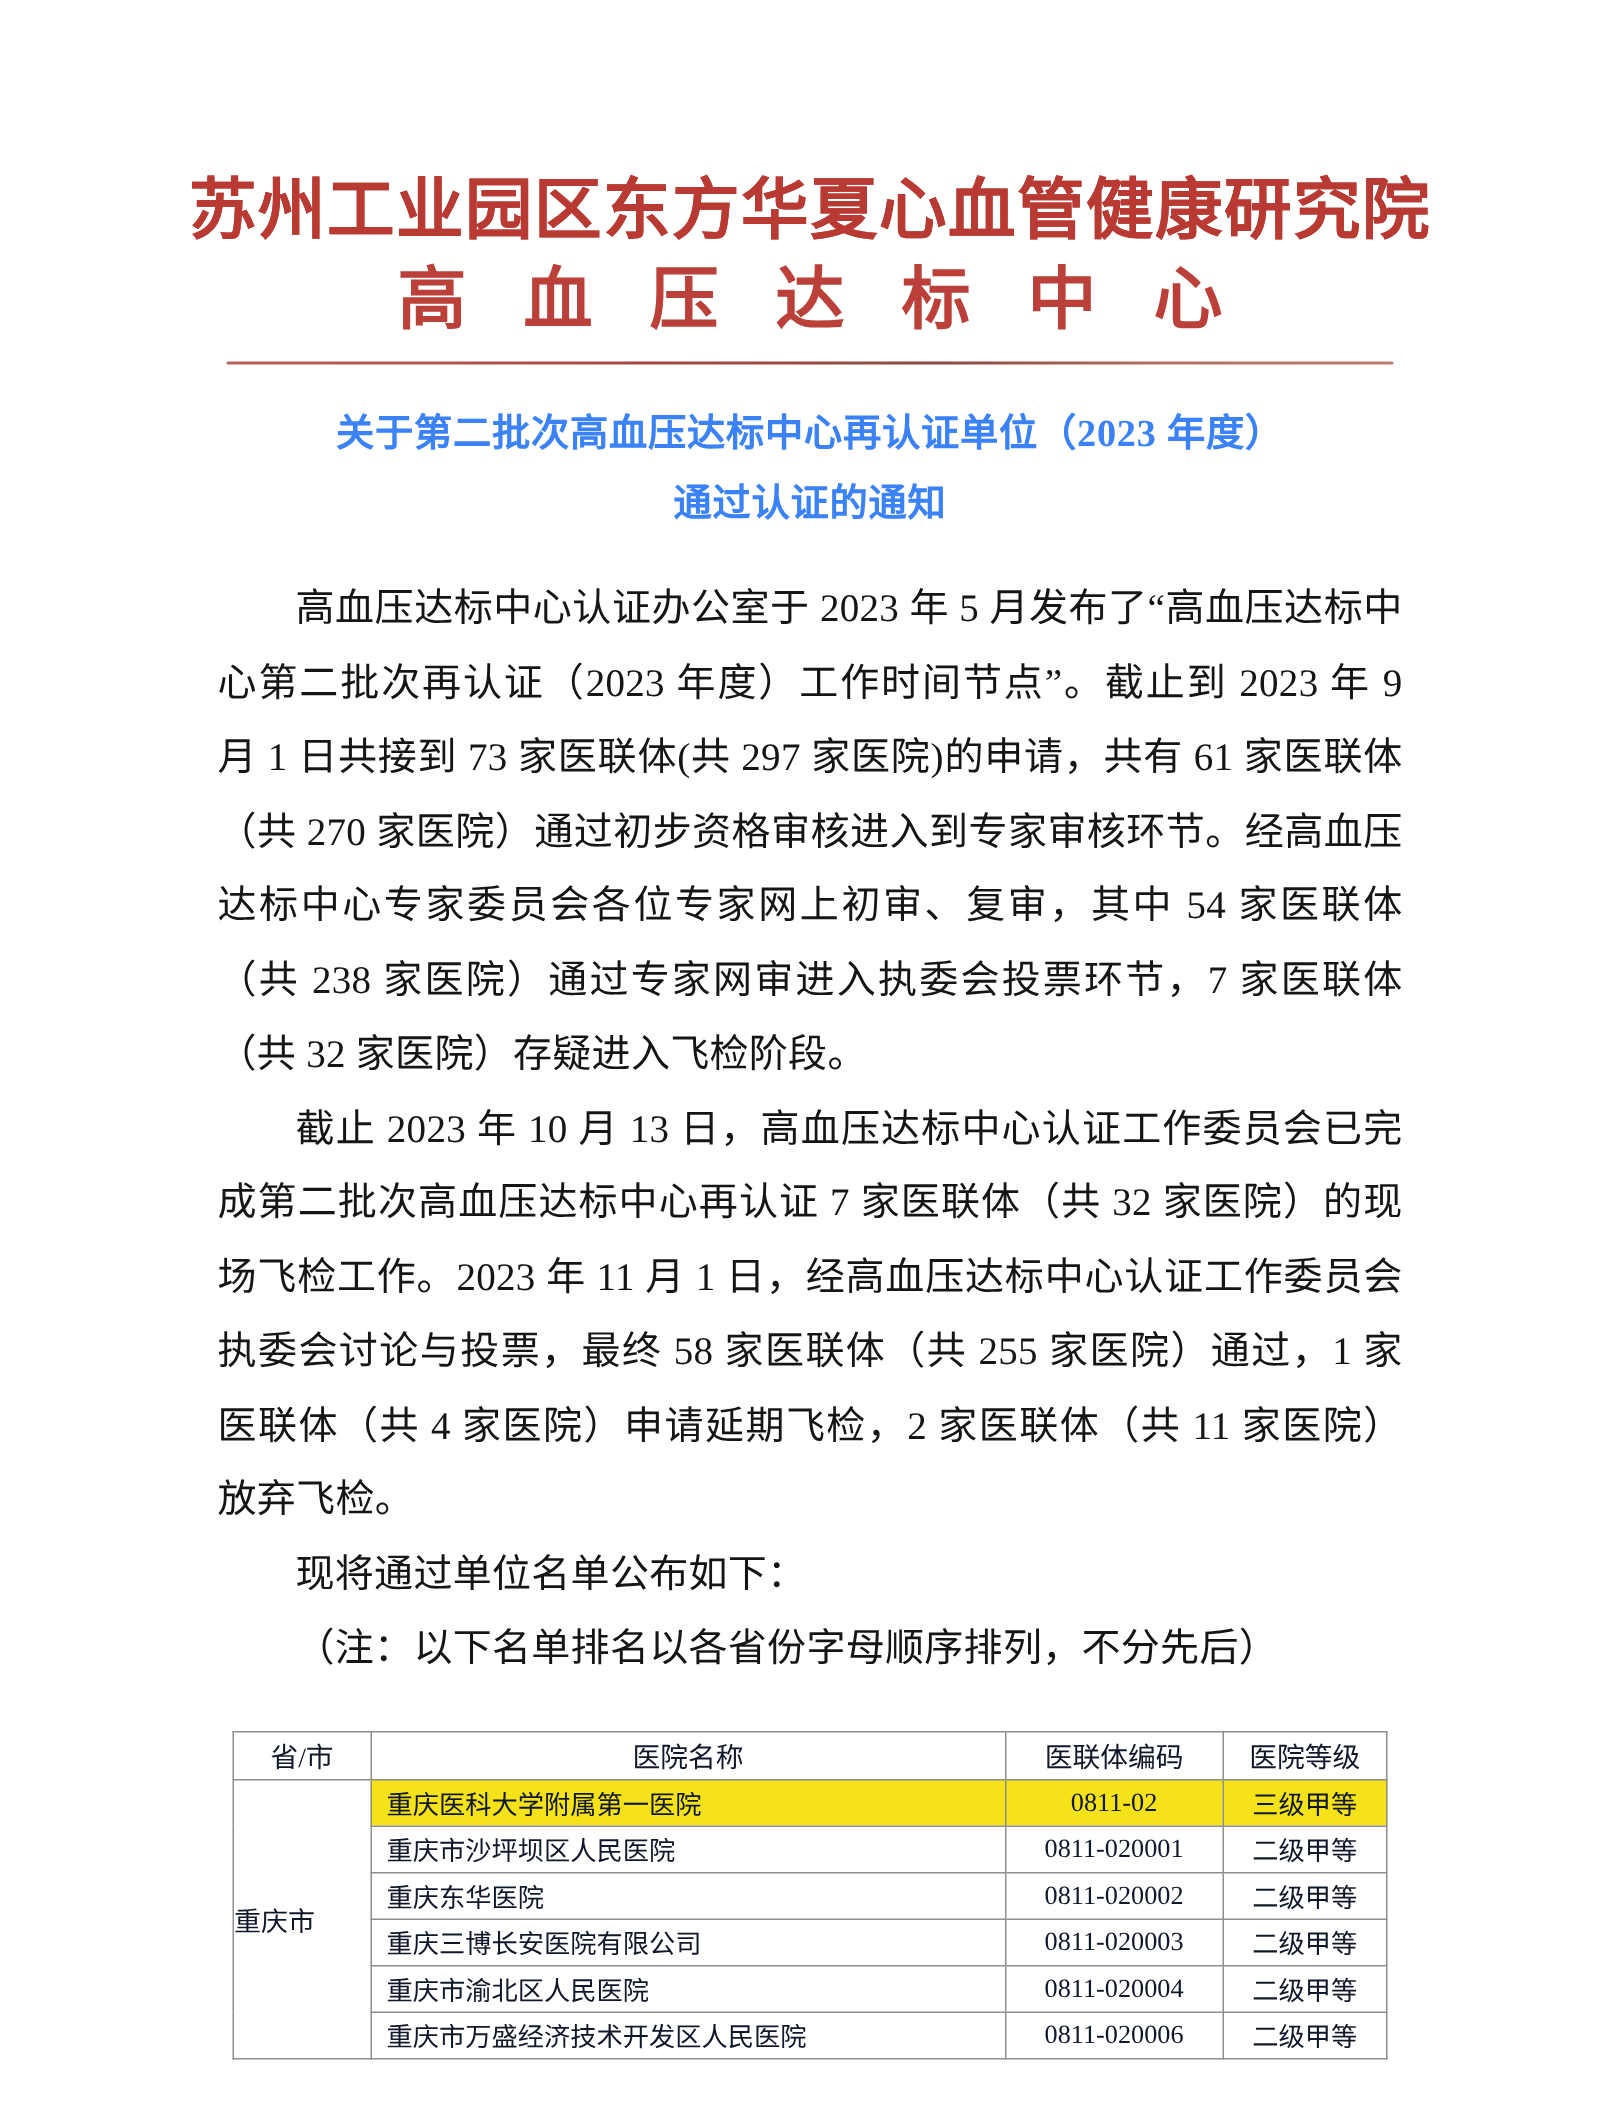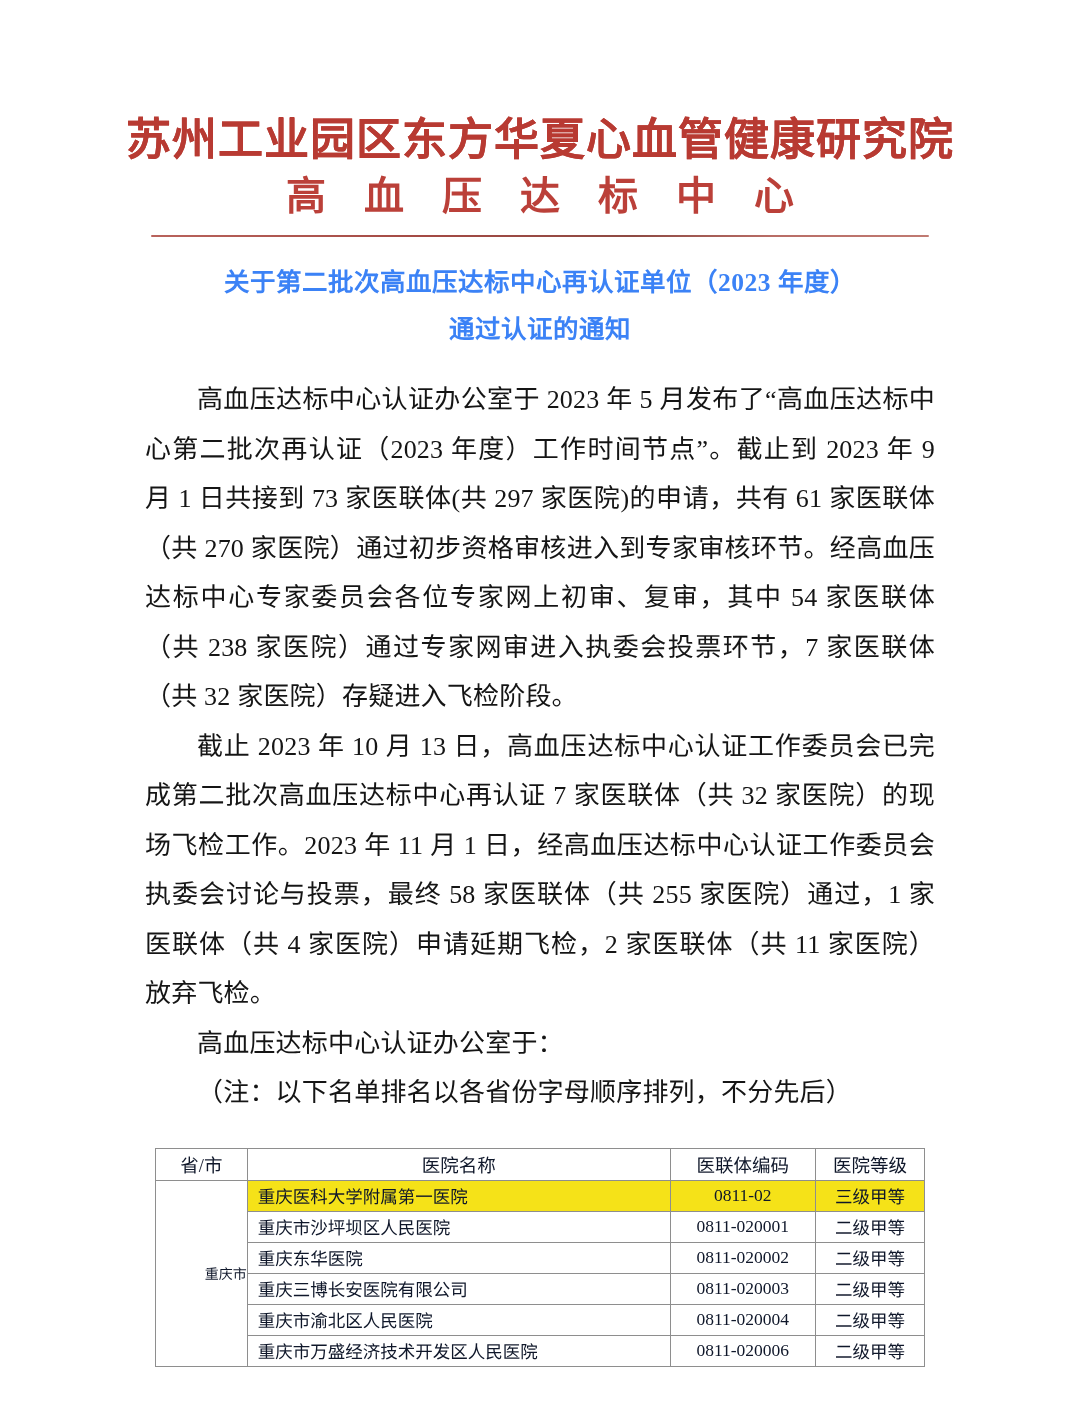--- a/index.html
+++ b/index.html
@@ -38,21 +38,21 @@
   }
   .lh-line-1 {
     font-size: 45px;
     letter-spacing: 1px;
     background: linear-gradient(180deg, #c2413a 0%, #a8302b 55%, #d06a5e 100%);
     -webkit-background-clip: text;
     background-clip: text;
     color: #b83a32;
   }
   .lh-line-2 {
-    font-size: 40px;
+    font-size: 46px;
     letter-spacing: 38px;
     padding-left: 38px;
     margin-top: 14px;
     color: #bb4039;
   }
   .lh-rule {
     width: 778px;
     height: 2px;
     margin: 18px auto 0 auto;
     background: linear-gradient(90deg, #b9635c 0%, #a44a44 35%, #8e4a43 62%, #b96d66 80%, #c07a72 100%);
@@ -111,23 +111,23 @@
     text-align: center;
     font-size: 18.5px;
     height: 31px;
   }
   .col-prov   { width: 92px;  text-align: center; }
   .col-name   { width: 420px; text-align: left; padding-left: 10px !important; font-family: Liberation Serif, serif; }
   .col-code   { width: 146px; text-align: center; }
   .col-grade  { width: 110px; text-align: center; }
 
   td.prov-cell {
-    text-align: right;
+    text-align: left;
     vertical-align: middle;
-    font-size: 14px;
+    font-size: 18px;
   }
   tr.highlight td {
     background: #f5e218;
   }
   tr.highlight td.col-name,
   tr.highlight td.col-code,
   tr.highlight td.col-grade {
     background: #f5e218;
   }
   td.col-name { padding-left: 10px; }
@@ -144,21 +144,21 @@
   </div>
 
   <div class="doc-title">
     <span class="t-line">关于第二批次高血压达标中心再认证单位（2023 年度）</span>
     <span class="t-line">通过认证的通知</span>
   </div>
 
   <div class="body-copy">
     <p>高血压达标中心认证办公室于 2023 年 5 月发布了“高血压达标中心第二批次再认证（2023 年度）工作时间节点”。截止到 2023 年 9 月 1 日共接到 73 家医联体(共 297 家医院)的申请，共有 61 家医联体（共 270 家医院）通过初步资格审核进入到专家审核环节。经高血压达标中心专家委员会各位专家网上初审、复审，其中 54 家医联体（共 238 家医院）通过专家网审进入执委会投票环节，7 家医联体（共 32 家医院）存疑进入飞检阶段。</p>
     <p>截止 2023 年 10 月 13 日，高血压达标中心认证工作委员会已完成第二批次高血压达标中心再认证 7 家医联体（共 32 家医院）的现场飞检工作。2023 年 11 月 1 日，经高血压达标中心认证工作委员会执委会讨论与投票，最终 58 家医联体（共 255 家医院）通过，1 家医联体（共 4 家医院）申请延期飞检，2 家医联体（共 11 家医院）放弃飞检。</p>
-    <p class="tight">高血压达标中心认证办公室于：</p>
+    <p class="tight">现将通过单位名单公布如下：</p>
     <p class="tight">（注：以下名单排名以各省份字母顺序排列，不分先后）</p>
   </div>
 
   <div class="table-wrap">
     <table class="listing">
       <thead>
         <tr>
           <th class="col-prov">省/市</th>
           <th class="col-name" style="text-align:center;padding-left:0 !important;">医院名称</th>
           <th class="col-code">医联体编码</th>

